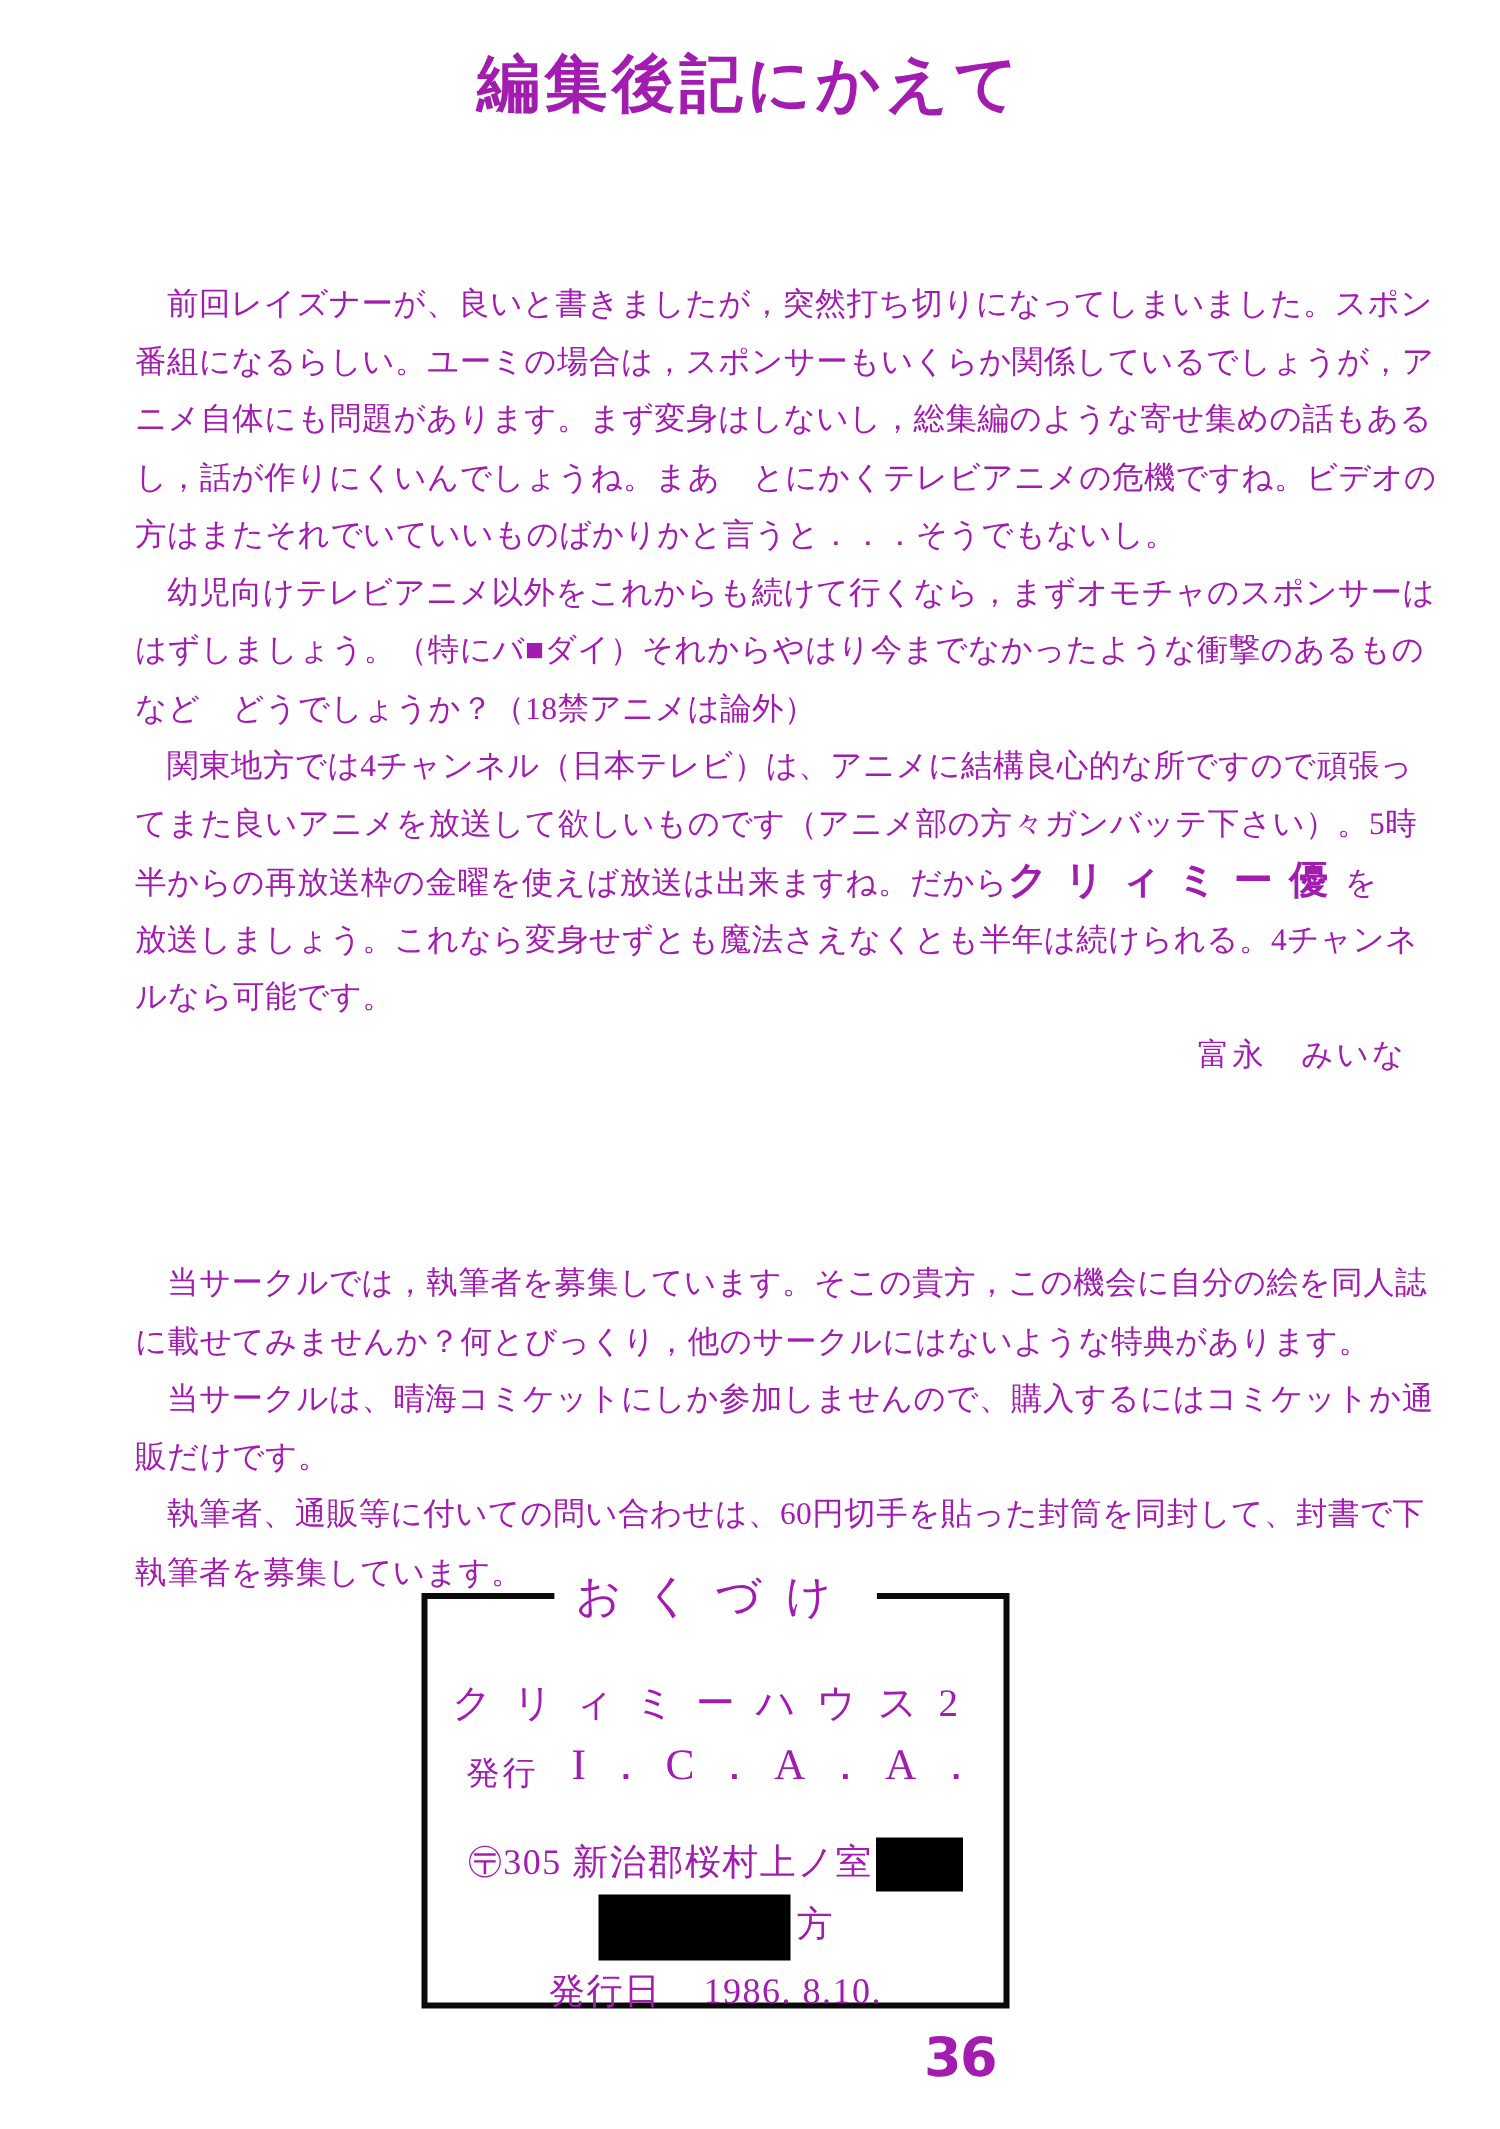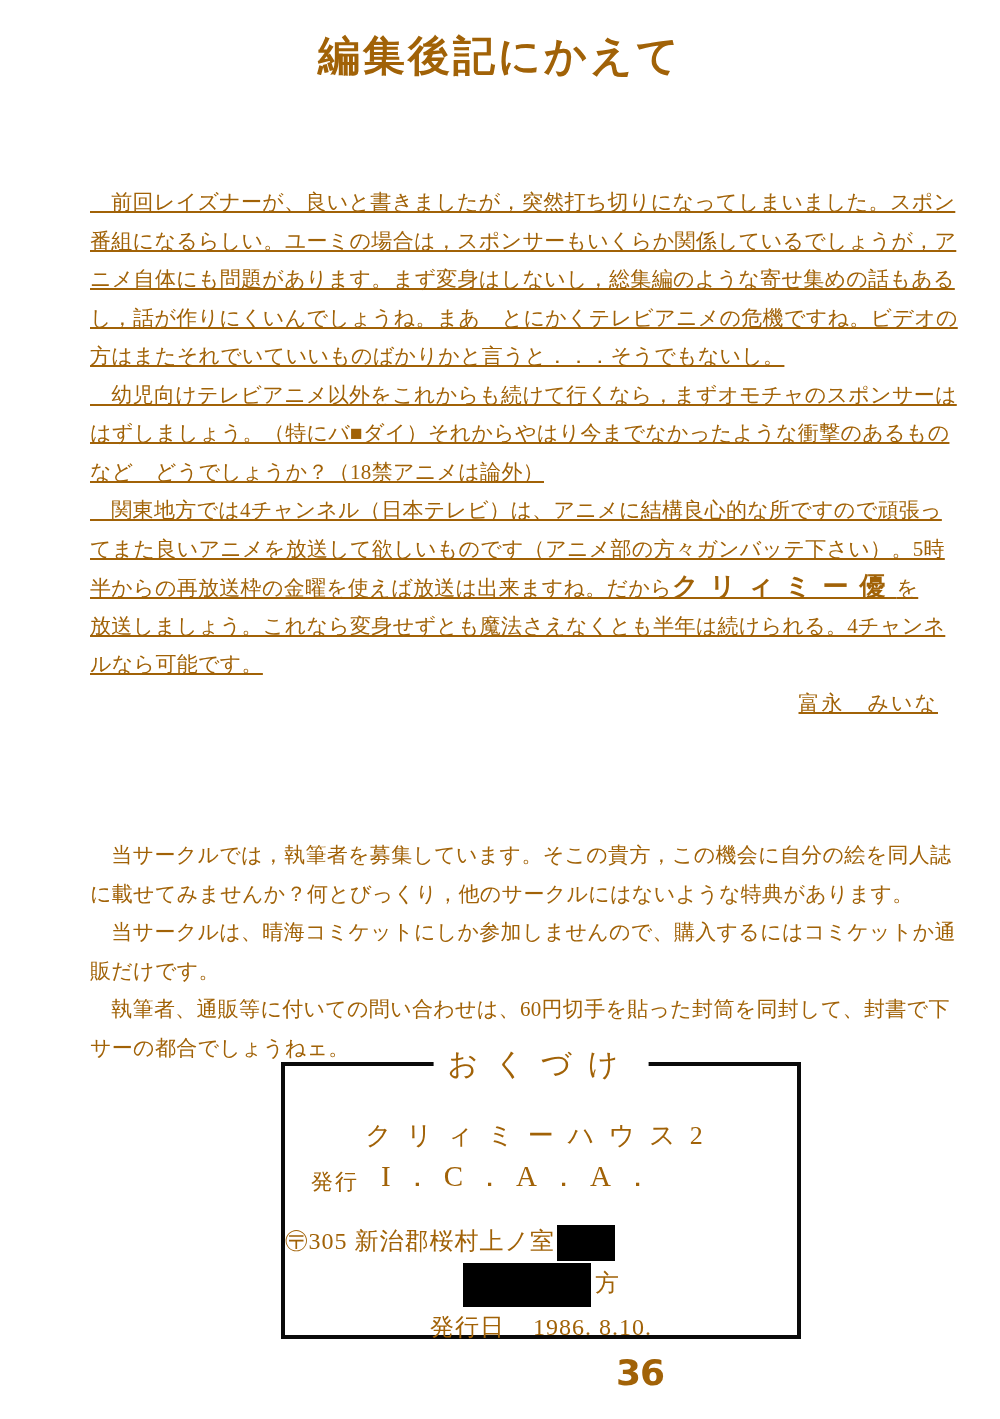--- a/index.html
+++ b/index.html
@@ -2,21 +2,21 @@
 <html><head>
 <meta charset="utf-8">
 <style>
   html, body { margin: 0; padding: 0; }
   body { background: #ffffff; }
   .page {
     position: relative;
     width: 1000px;
     height: 1419px;
     background: #ffffff;
-    color: #a16207;
+    color: #a21caf;
     font-family: "Liberation Serif", "DejaVu Serif", serif;
     overflow: hidden;
   }
   .doc-title {
     position: absolute;
     top: 28px;
     left: 0;
     width: 100%;
     text-align: center;
     font-size: 42px;
@@ -25,40 +25,40 @@
     white-space: nowrap;
   }
   .text-block {
     position: absolute;
     left: 90px;
     width: 850px;
     font-size: 21px;
     line-height: 38.5px;
     letter-spacing: 0.3px;
   }
-  .block-afterword { top: 183px; text-decoration: underline; }
+  .block-afterword { top: 183px; }
   .block-recruit  { top: 836px; }
   .text-line { white-space: nowrap; height: 38.5px; }
   .emph {
     font-weight: bold;
     font-size: 26px;
     letter-spacing: 11px;
     font-family: "Liberation Serif", "DejaVu Serif", serif;
   }
   .signature-line {
     text-align: right;
     padding-right: 2px;
     letter-spacing: 2px;
     height: 38.5px;
   }
   .colophon-box {
     position: absolute;
     left: 281px;
     top: 1062px;
-    width: 520px;
+    width: 392px;
     height: 277px;
     border: 4px solid #0a0a0a;
     box-sizing: border-box;
   }
   .colophon-title {
     position: absolute;
     top: -22px;
     left: 50%;
     transform: translateX(-50%);
     background: #ffffff;
@@ -83,21 +83,21 @@
   }
   .publisher-label { font-size: 22px; letter-spacing: 2px; }
   .publisher-name {
     font-size: 29px;
     letter-spacing: 12px;
     margin-left: 22px;
     font-family: "Liberation Serif", "DejaVu Serif", serif;
   }
   .colophon-address {
     margin-top: 28px;
-    text-align: left;
+    text-align: center;
     font-size: 24px;
     letter-spacing: 1px;
     white-space: nowrap;
   }
   .colophon-careof {
     margin-top: 2px;
     text-align: center;
     font-size: 24px;
     white-space: nowrap;
   }
@@ -149,21 +149,21 @@
     <div class="text-line">ルなら可能です。</div>
     <div class="signature-line">富永　みいな</div>
   </div>
 
   <div class="text-block block-recruit">
     <div class="text-line">　当サークルでは，執筆者を募集しています。そこの貴方，この機会に自分の絵を同人誌</div>
     <div class="text-line">に載せてみませんか？何とびっくり，他のサークルにはないような特典があります。</div>
     <div class="text-line">　当サークルは、晴海コミケットにしか参加しませんので、購入するにはコミケットか通</div>
     <div class="text-line">販だけです。</div>
     <div class="text-line">　執筆者、通販等に付いての問い合わせは、60円切手を貼った封筒を同封して、封書で下</div>
-    <div class="text-line">サーの都合でしょうねェ。</div>
+    <div class="text-line">執筆者を募集しています。</div>
   </div>
 
   <div class="colophon-box">
     <div class="colophon-title">おくづけ</div>
     <div class="colophon-book-title">クリィミーハウス2</div>
     <div class="colophon-publisher">
       <span class="publisher-label">発行</span>
       <span class="publisher-name">I．C．A．A．</span>
     </div>
     <div class="colophon-address"><span>〶305 新治郡桜村上ノ室</span><span class="redact redact-small"></span></div>

